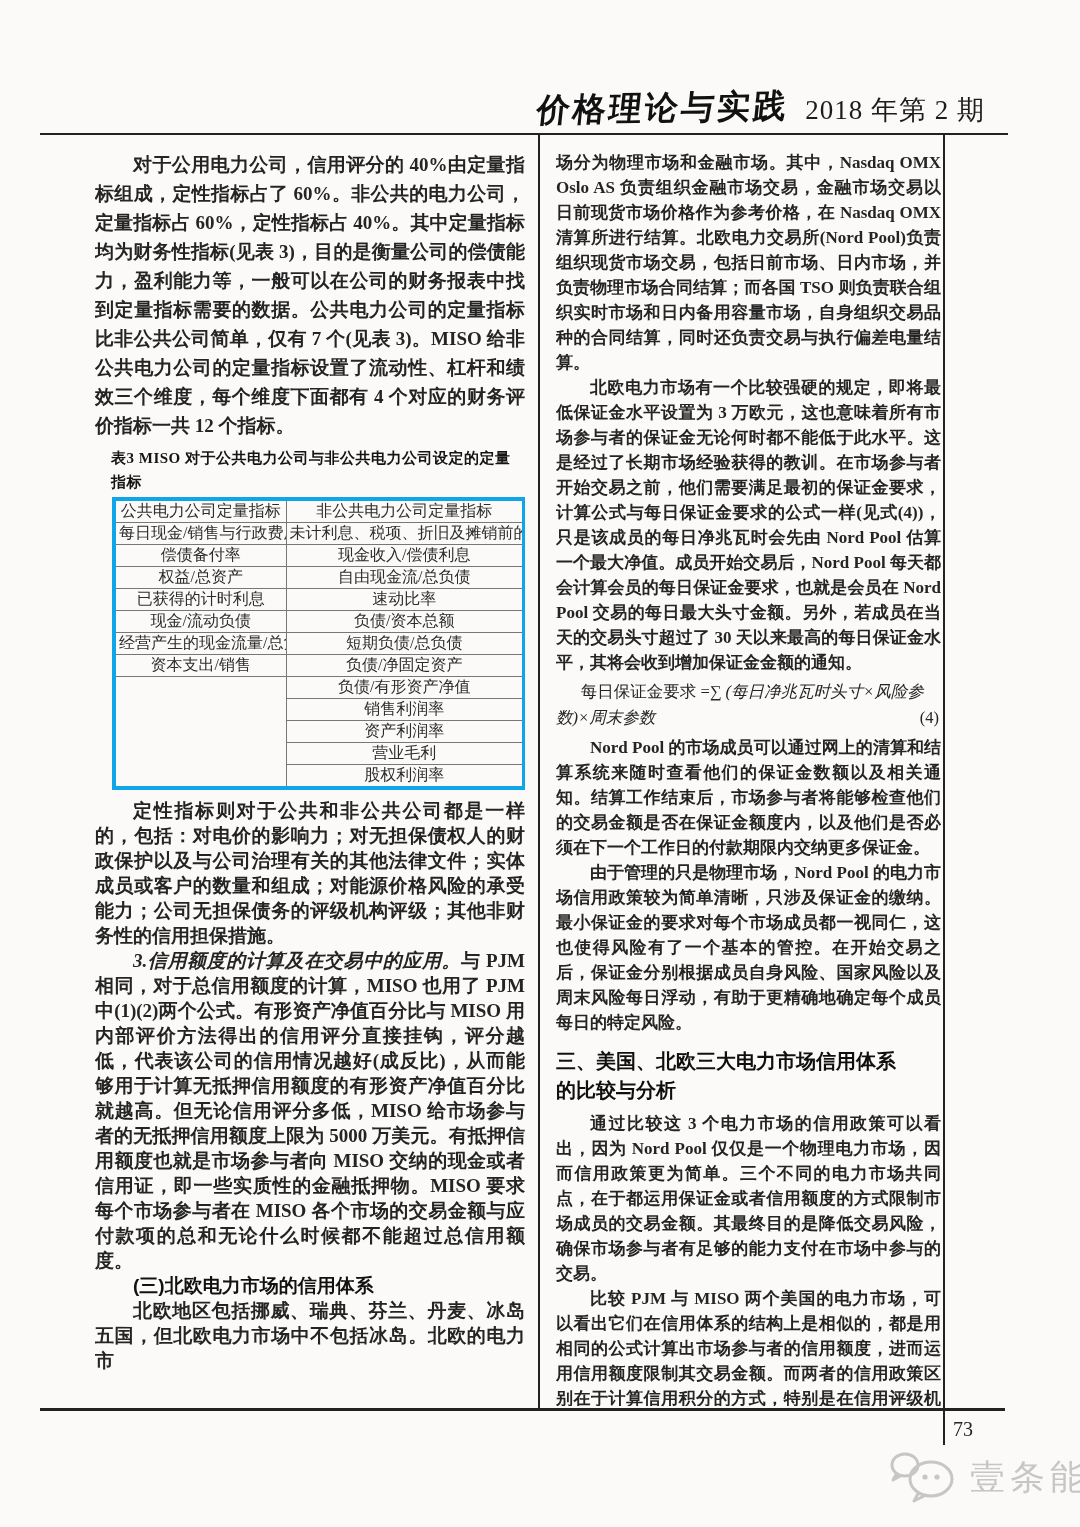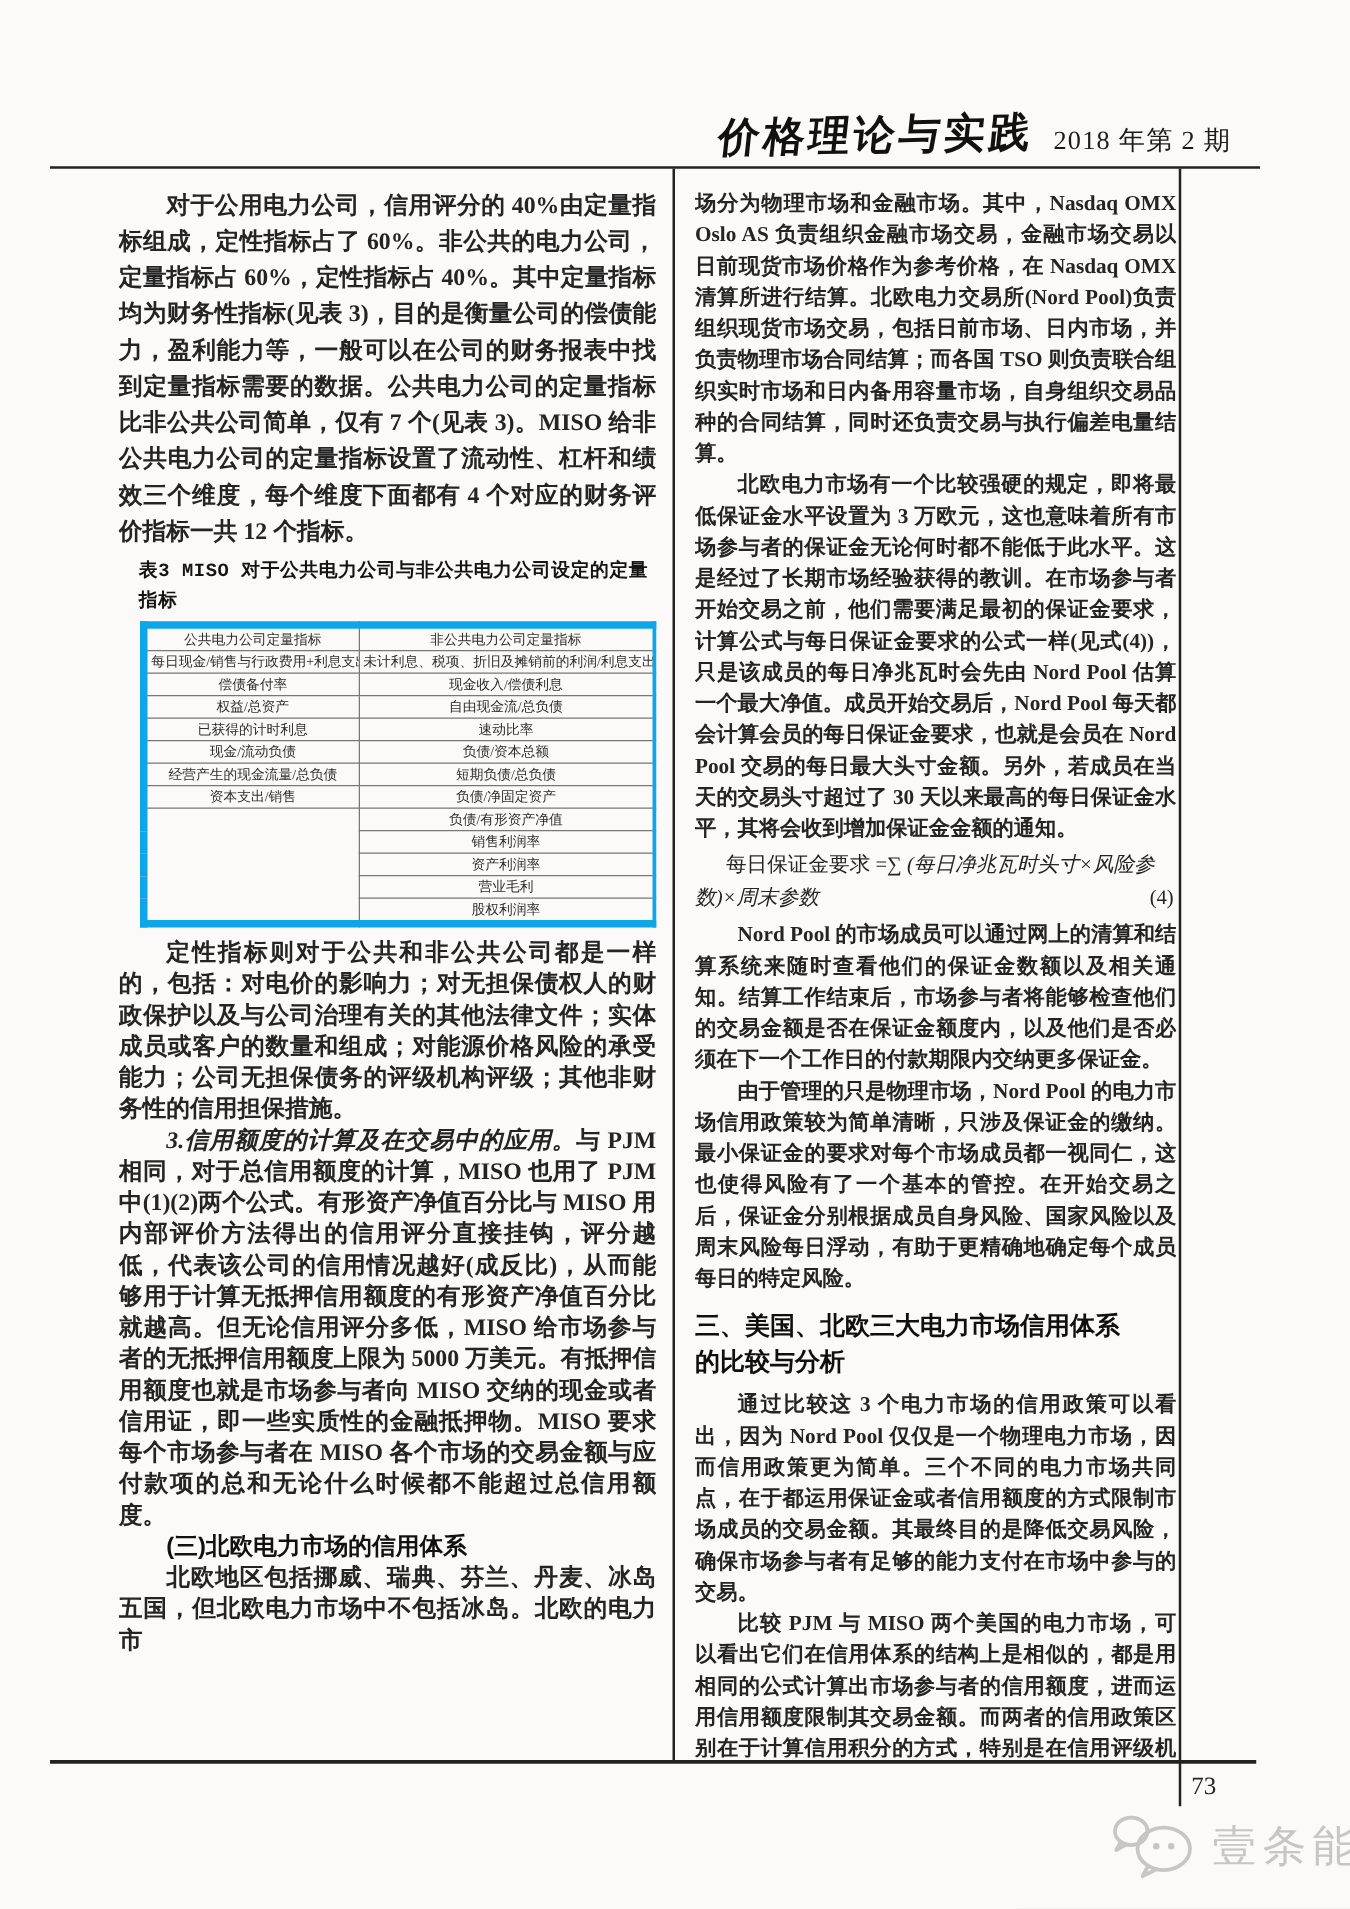--- a/index.html
+++ b/index.html
@@ -17,21 +17,21 @@
   .header{
     position:absolute; top:86px; right:95px;
     display:flex; align-items:baseline; gap:16px;
     white-space:nowrap;
   }
   .logo{
     font-size:33px; font-weight:bold; letter-spacing:3px;
     transform:skewX(-7deg) rotate(-1deg);
     color:#111;
   }
-  .issue{ font-size:21px; color:#1c1c1c; letter-spacing:1px;text-align:right; }
+  .issue{ font-size:27px; color:#1c1c1c; letter-spacing:1px;text-align:right; }
 
   
   .rule{ position:absolute; background:#222; }
   .top-rule{ left:40px; top:133px; width:968px; height:2px; }
   .bottom-rule{ left:40px; top:1408px; width:965px; height:2.5px; }
   .v-divider{ left:538px; top:135px; width:2px; height:1273px; }
   .v-right{ left:943px; top:135px; width:2px; height:1310px; }
 
   
   .col{ position:absolute; top:150px; overflow:hidden; }
@@ -43,29 +43,29 @@
   }
   .indent{ text-indent:2em; }
   .col.left .para{ line-height:25px; }
   .col.left .para.first{ line-height:29px; }
   .col.right .para{ line-height:25px; }
   .kai{ font-style:italic; }
 
   
   .table-block{ margin-top:6px; }
   .table-title{
-    font-family:Liberation Mono, monospace;
+    font-family:Liberation Serif, serif;
     font-weight:bold; font-size:15px; line-height:24px;
     margin:0 0 3px 16px; color:#141414; letter-spacing:0.5px;
   }
   table.quant{
     border-collapse:collapse; table-layout:fixed;
     width:410px; margin-left:17px;
-    font-size:11px; color:#2c2c2c;
-    border:6px solid #0ea5e9;
+    font-size:16px; color:#2c2c2c;
+    border:4px solid #0ea5e9;
   }
   table.quant td, table.quant th{
     border:1px solid #777;
     font-weight:normal;
     text-align:center; vertical-align:middle;
     height:17px; padding:0 3px;
     overflow:hidden; white-space:nowrap;
   }
   table.quant col.c1{ width:172px; }
   table.quant col.c2{ width:238px; }

